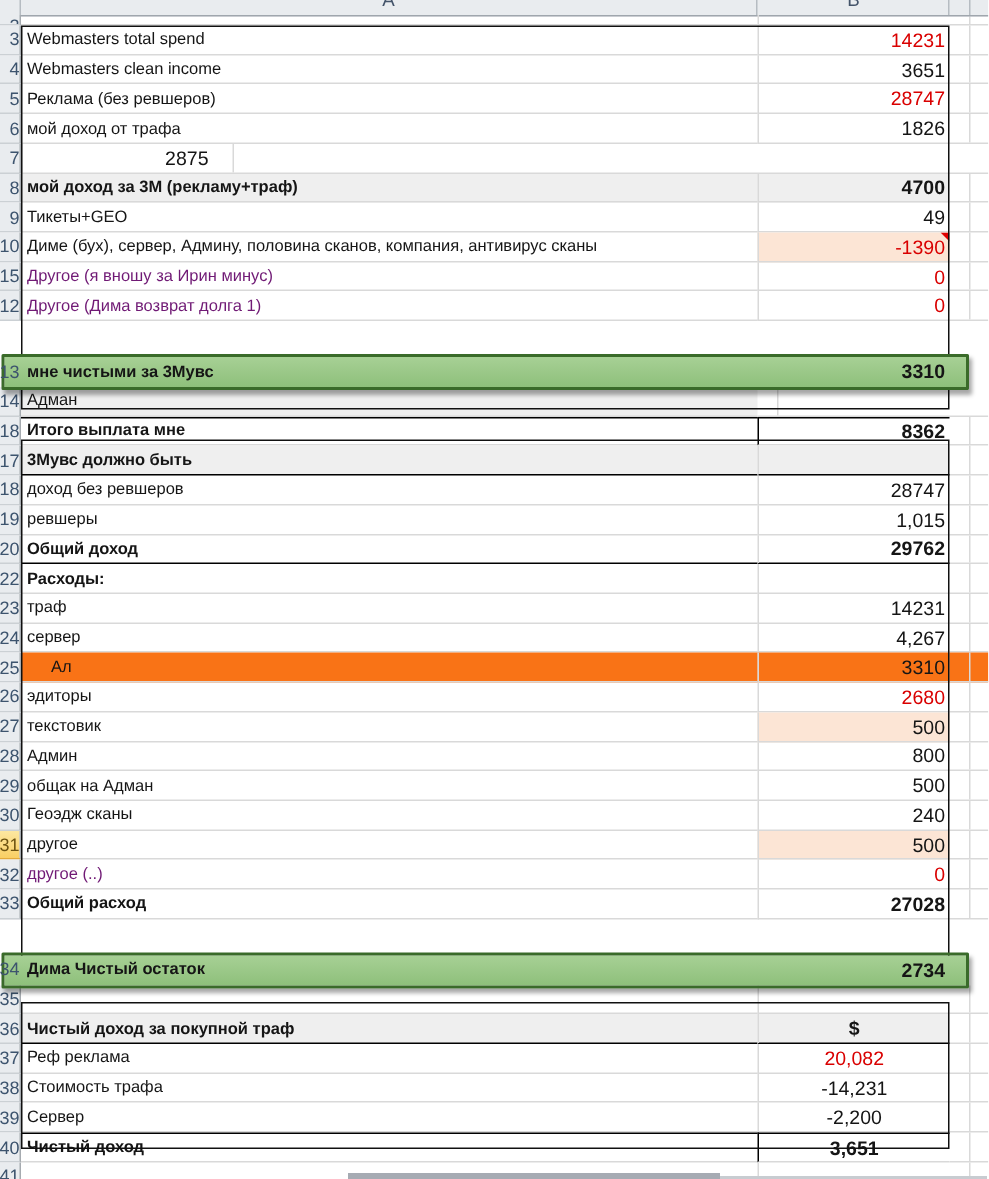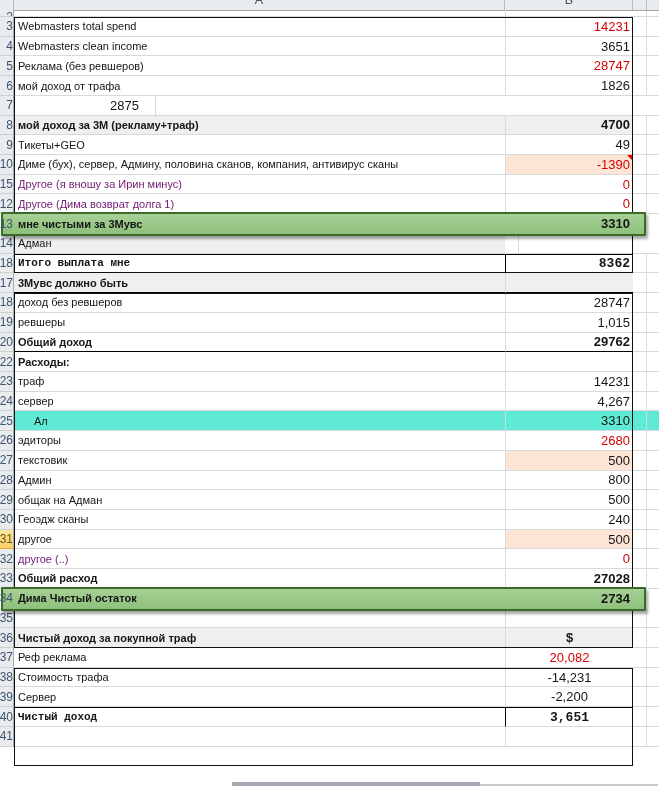--- a/index.html
+++ b/index.html
@@ -37,34 +37,34 @@
     flex:0 0 128px; box-sizing:border-box; overflow:hidden; white-space:nowrap;
     border-bottom:1px solid #d9d9d9; border-left:1px solid #d9d9d9; padding:0 3px;
     display:flex; align-items:center; justify-content:flex-end; font-size:13px; color:#151515;
     position:relative; z-index:2;
   }
   .cc { flex:1 1 auto; box-sizing:border-box; border-bottom:1px solid #d9d9d9; position:relative; }
   .cc::after { content:''; position:absolute; left:13px; top:0; bottom:0; width:1px; background:#d9d9d9; }
   
   .bold .ca, .bold .cb { font-weight:bold; }
   .fill-gray .ca, .fill-gray .cb { background:#efefef; }
-  .fill-blue .ca, .fill-blue .cb, .fill-blue .cc { background:#5eead4;padding-left:20px; }
+  .fill-blue .ca, .fill-blue .cb, .fill-blue .cc { background:#f97316;padding-left:20px; }
   .vpeach .cb { background:#fce5d5; }
   .lred .ca { color:#701a75; }
   .vred .cb { color:#d90000; }
   .vcenter .cb { justify-content:center; }
-  .bt .ca, .bt .cb { border-top:1.5px solid #000;font-family:Liberation Mono, monospace; }
+  .bt .ca, .bt .cb { border-top:1.5px solid #000; }
   .bb .ca, .bb .cb { border-bottom:1.5px solid #000;text-align:center; }
   .vbox .cb { border-left:1.5px solid #000; }
   .cmt .cb::after {
     content:''; position:absolute; top:0; right:0; width:0; height:0;
     border-top:6px solid #e00000; border-left:6px solid transparent;
   }
   
-  .hl-green { z-index:4; }
+  .hl-green { z-index:4;margin-top:24px; }
   .hl-green .ca, .hl-green .cb, .hl-green .cc { border-color:transparent; }
   .hl-green .cc::after { background:transparent; }
   .hl-green .gut { background:transparent; border-right-color:transparent; border-bottom-color:transparent; }
   .green-ov {
     position:absolute; left:1px; top:-2px; width:645px; height:24px; box-sizing:border-box;
     background:linear-gradient(#a7d095,#8ec07b); border:2px solid #3a6b2a; border-radius:1px;
     box-shadow:2px 3px 3px rgba(0,0,0,0.35); z-index:1;
   }
   
   .gut-sel .gut { background:linear-gradient(#fde7a0,#f9cf64); border-bottom:1px solid #e3aa3c; color:#6e5412; }

